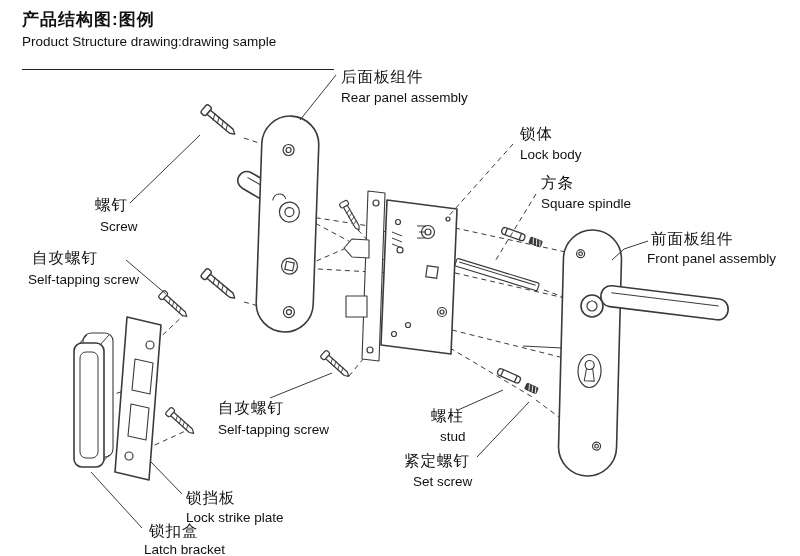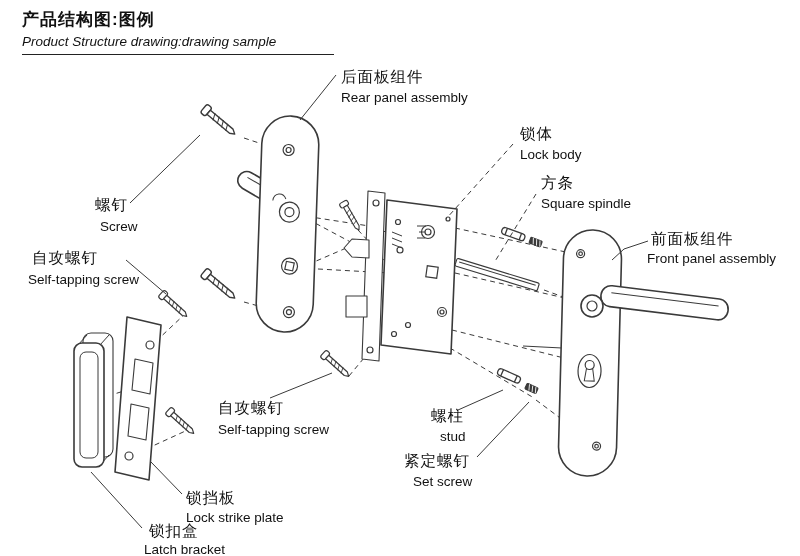--- a/index.html
+++ b/index.html
@@ -1,22 +1,22 @@
 <!DOCTYPE html>
 <html><head>
 <meta charset="utf-8">
 <style>
   html,body{margin:0;padding:0;background:#fff;}
   .stage{position:relative;width:800px;height:556px;background:#fff;overflow:hidden;
          font-family:"Liberation Sans",sans-serif;}
   .header{position:absolute;left:22px;top:8px;width:312px;border-bottom:1.5px solid #222;
-          padding-bottom:5px;z-index:2;}
+          padding-bottom:20px;z-index:2;}
   .title-zh{font-family:"Liberation Sans",sans-serif;font-weight:bold;font-size:17px;
             color:#111;letter-spacing:1px;}
-  .title-en{font-family:"Liberation Sans",sans-serif;font-size:13.5px;color:#111;margin-top:3px;font-style:italic;}
+  .title-en{font-family:"Liberation Sans",sans-serif;font-size:13.5px;color:#111;margin-top:3px;}
   svg{position:absolute;left:0;top:0;}
   .dash{stroke:#3a3a3a;stroke-width:1;stroke-dasharray:5 4;fill:none;}
   .leader{stroke:#3a3a3a;stroke-width:1;fill:none;}
   .part{stroke:#3a3a3a;stroke-width:1.6;fill:#fff;stroke-linejoin:round;}
   .thin{stroke:#3a3a3a;stroke-width:1.1;fill:#fff;stroke-linejoin:round;}
   .hole{stroke:#3a3a3a;stroke-width:1.2;fill:#fff;}
   .detail{stroke:#3a3a3a;stroke-width:1;fill:none;}
   .lbl-zh{font-family:"Liberation Sans",sans-serif;font-size:15.5px;fill:#111;letter-spacing:1px;}
   .lbl-en{font-family:"Liberation Sans",sans-serif;font-size:13.5px;fill:#111;}
 </style>

